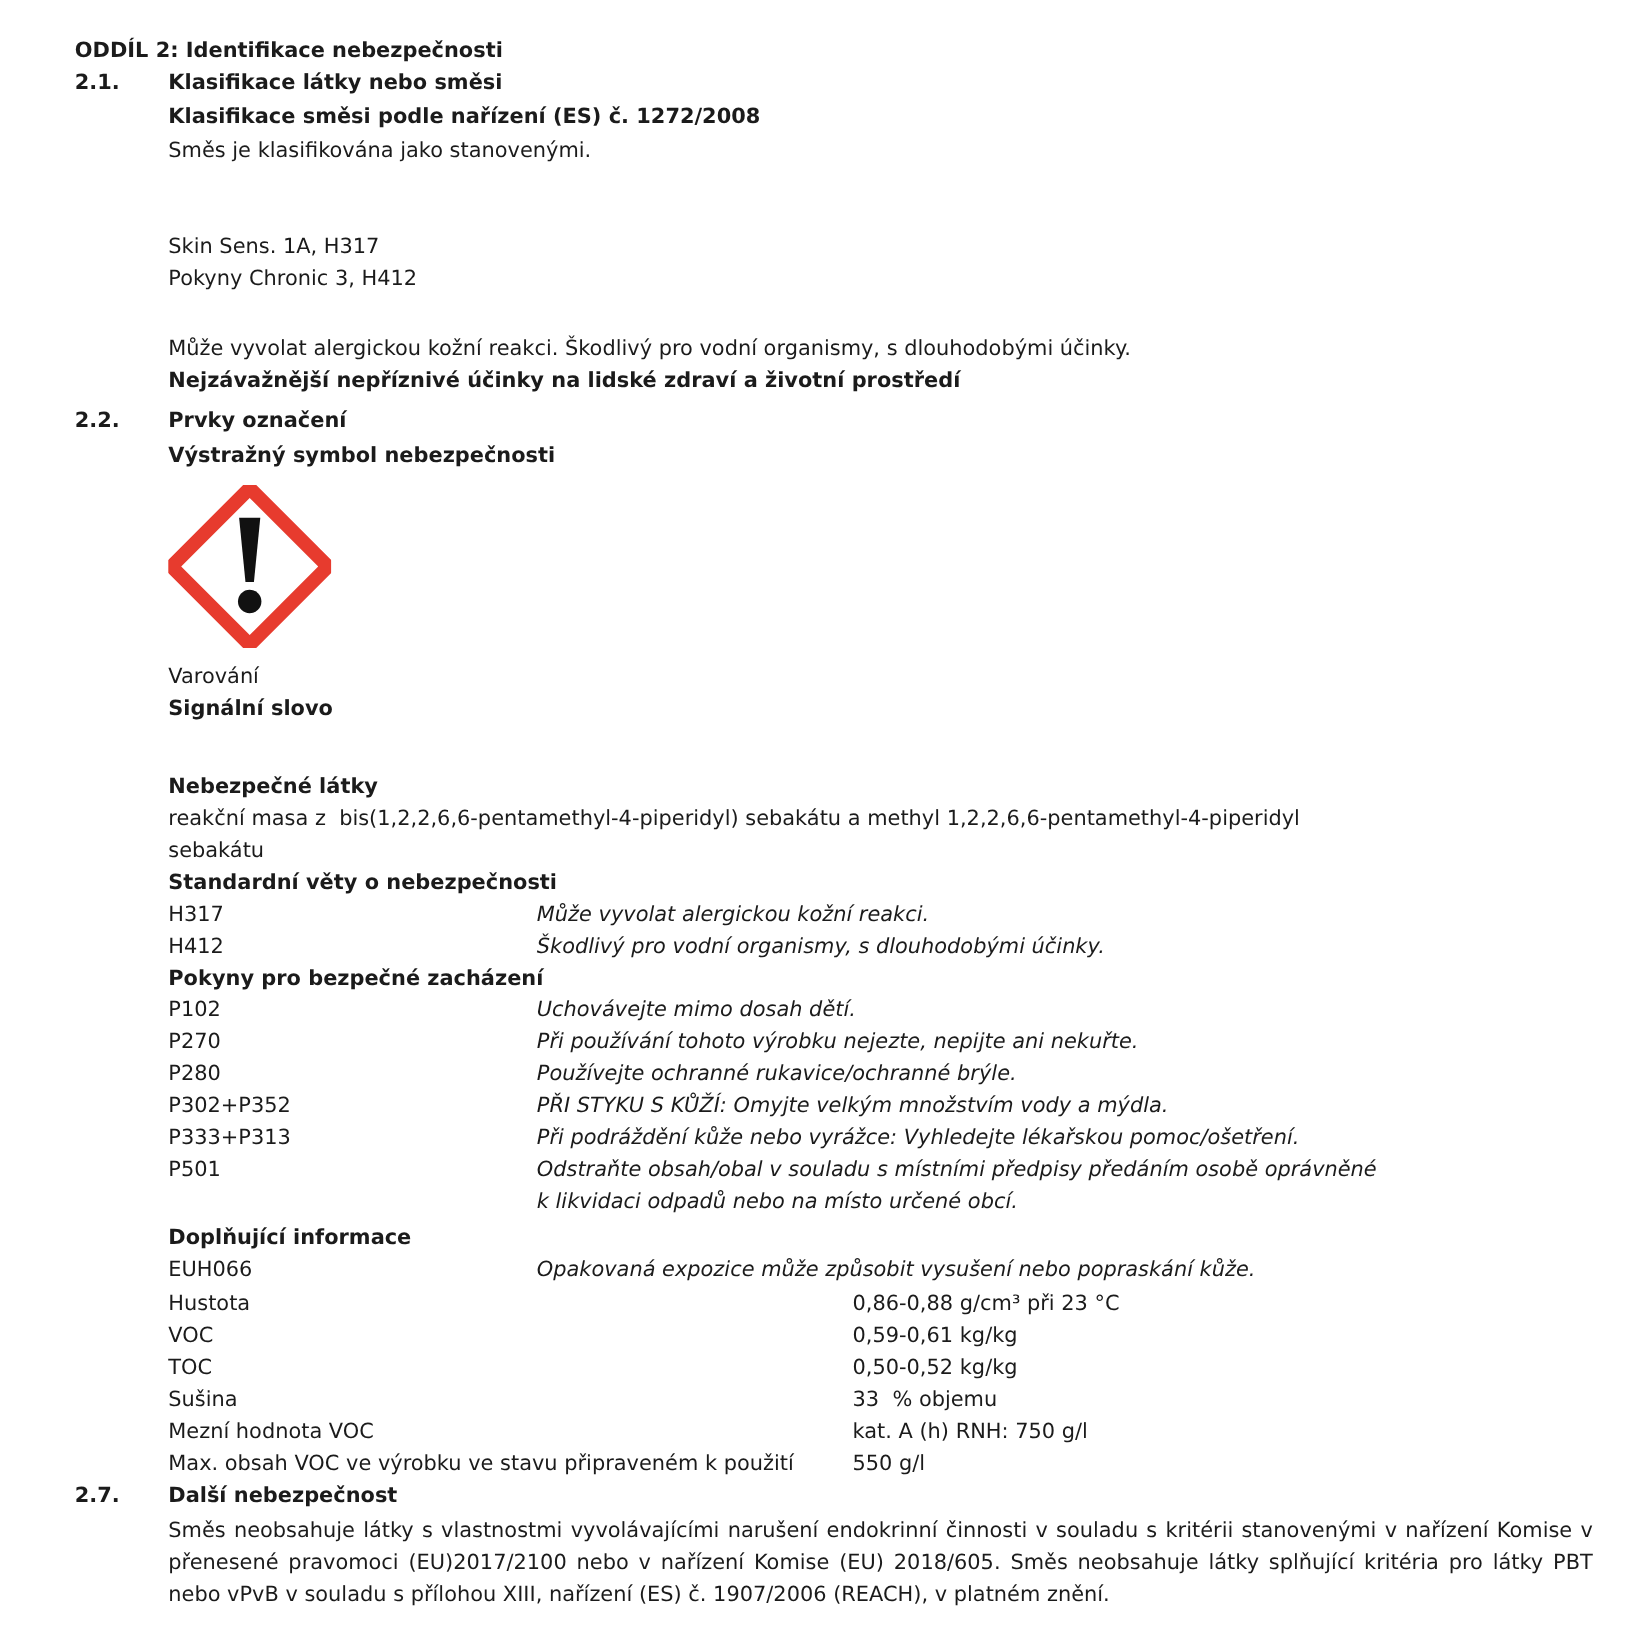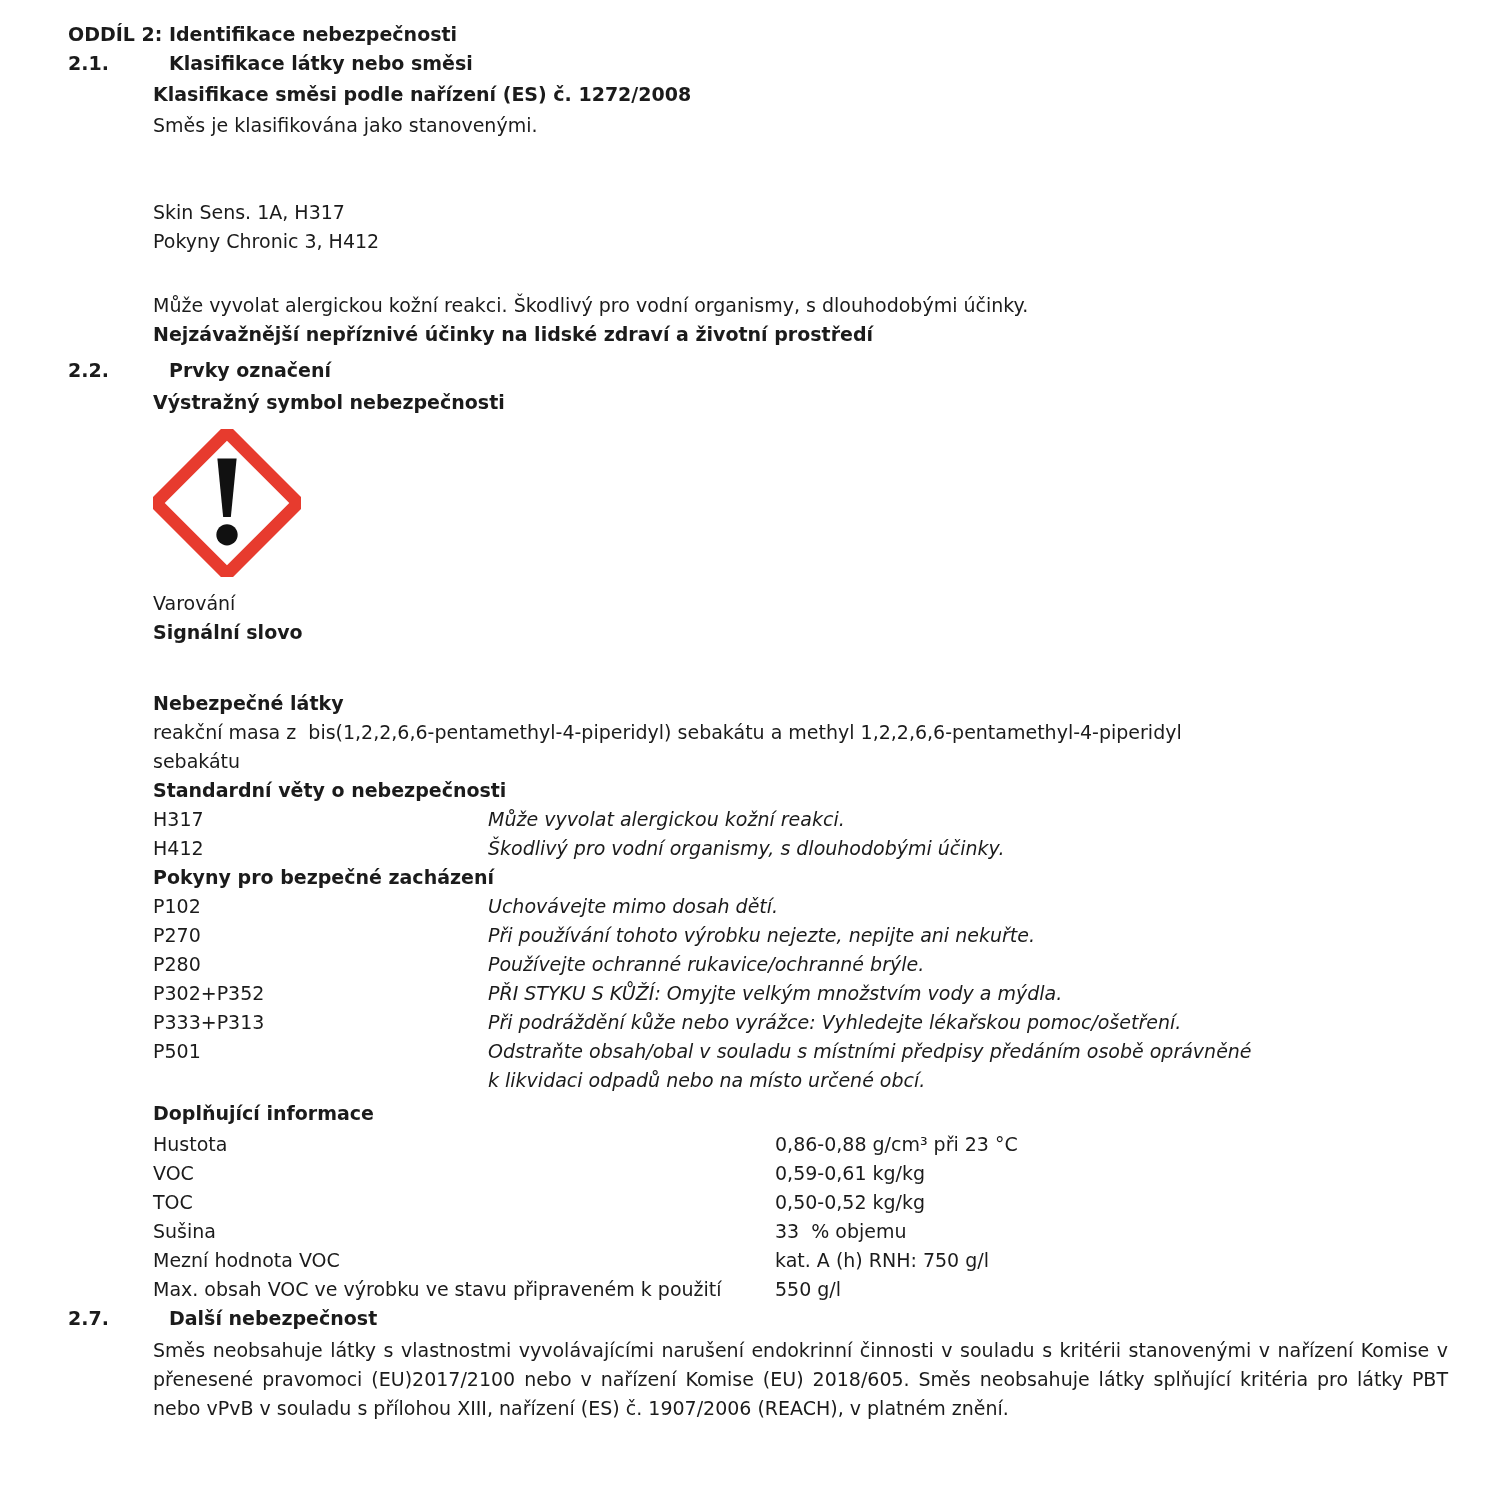--- a/index.html
+++ b/index.html
@@ -11,26 +11,26 @@
     width: 1500px;
     height: 1500px;
     overflow: hidden;
     font-family: "DejaVu Sans", "Liberation Sans", sans-serif;
     font-size: 19px;
     line-height: 29px;
     color: #1b1b1b;
   }
   .doc {
     position: relative;
-    padding: 20px 50px 0 68px;
+    padding: 32px 50px 0 68px;
     box-sizing: border-box;
     width: 1312px;
   }
   .h { font-weight: bold; }
-  .numrow { display: flex; gap: 16px; }
+  .numrow { display: flex; }
   .num { width: 85px; flex: 0 0 85px; font-weight: bold; }
   .ind { margin-left: 85px; }
   .coderow { display: flex; margin-left: 85px; }
   .code { width: 335px; flex: 0 0 335px; }
   .desc { max-width: 900px; font-style: italic; }
   .proprow { display: flex; margin-left: 85px; }
   .plabel { width: 622px; flex: 0 0 622px; }
   .pvalue { white-space: pre-wrap; }
   .proprow.vcenter { align-items: center; }
   .substances { max-width: 1080px; white-space: pre-wrap; }
@@ -135,20 +135,24 @@
     <span class="code">P333+P313</span>
     <span class="desc">Při podráždění kůže nebo vyrážce: Vyhledejte lékařskou pomoc/ošetření.</span>
   </div>
   <div class="coderow">
     <span class="code">P501</span>
     <span class="desc">Odstraňte obsah/obal v souladu s místními předpisy předáním osobě oprávněné k likvidaci odpadů nebo na místo určené obcí.</span>
   </div>
 
   <div class="ind h mt4">Doplňující informace</div>
 
+  <div class="coderow">
+    <span class="code">EUH066</span>
+    <span class="desc">Opakovaná expozice může způsobit vysušení nebo popraskání kůže.</span>
+  </div>
 
   <div class="proprow mt2">
     <span class="plabel">Hustota</span>
     <span class="pvalue">0,86-0,88 g/cm³ při 23 °C</span>
   </div>
   <div class="proprow">
     <span class="plabel">VOC</span>
     <span class="pvalue">0,59-0,61 kg/kg</span>
   </div>
   <div class="proprow">

